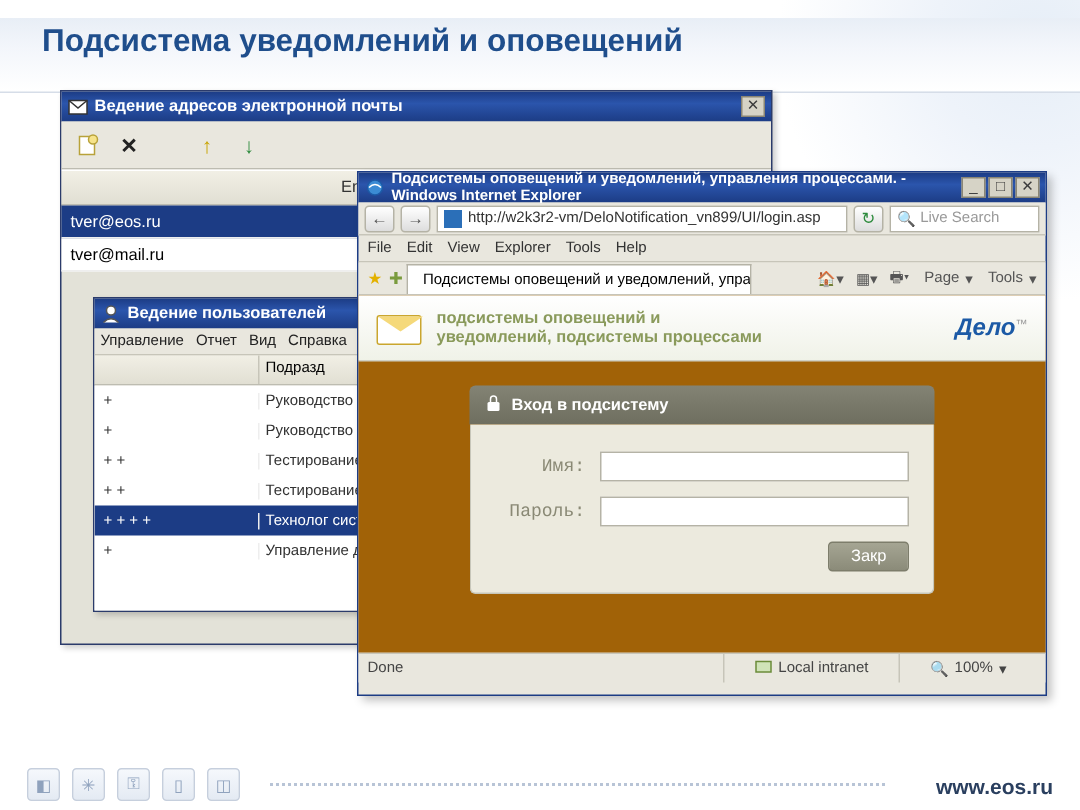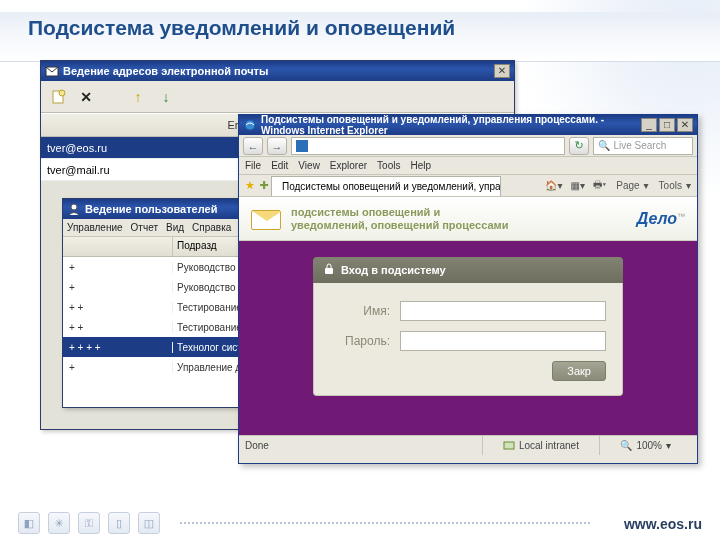--- a/index.html
+++ b/index.html
@@ -162,21 +162,21 @@
   }
   .ie .tab {
     height:20px; background:#fff; border:1px solid #b5b3a6; border-bottom:none;
     padding:2px 6px; font-size:10px; display:flex; align-items:center; gap:4px;
     max-width:230px; white-space:nowrap; overflow:hidden;
   }
   .ie .favstar { width:14px;height:14px;display:flex;align-items:center;justify-content:center;color:#e3b100;}
   .ie .toolbar-rt { margin-left:auto; display:flex; gap:4px; font-size:10px; color:#555; }
   .ie .toolbar-rt span { display:flex;align-items:center;gap:2px;padding:0 2px; }
   .ie .page {
-    background:#701a75; height: calc(100% - 110px);
+    background:#a16207; height: calc(100% - 110px);
     position:relative;
   }
   .ie .page-header {
     height:44px; background:linear-gradient(180deg,#fff,#f0f2e8);
     border-bottom:1px solid #d0d0c4;
     display:flex; align-items:center; padding:0 12px;
   }
   .mail-icon {
     width:30px;height:22px;position:relative;margin-right:10px;
   }
@@ -199,21 +199,21 @@
   .login-panel .lp-head {
     height:26px;background:linear-gradient(180deg,#838374,#6e6e5f);
     border-radius:4px 4px 0 0; color:#fff; font-size:11px;
     display:flex;align-items:center;padding:0 10px;font-weight:bold;gap:6px;
   }
   .login-panel .lp-body {
     background:#eceade; border:1px solid #c7c6b9; border-top:none;
     padding:18px 16px 14px; border-radius:0 0 4px 4px;
   }
   .login-panel .frow { display:flex; align-items:center; margin-bottom:10px; }
-  .login-panel .flabel { width:70px; text-align:right; padding-right:10px; color:#8a8975; font-size:12px; }
+  .login-panel .flabel { width:70px; text-align:right; padding-right:10px; color:#8a8975; font-size:12px;font-family:Liberation Mono, monospace; }
   .login-panel .finput { flex:1; }
   .login-panel .finput input {
     width:100%; height:20px; border:1px solid #b5b3a6; padding:0 4px; font-size:11px;
   }
   .login-panel .btn-row { text-align:right; }
   .login-panel button {
     background:linear-gradient(180deg,#a5a593,#8b8b79); color:#fff;
     border:1px solid #7d7d6b; border-radius:3px; padding:3px 14px; font-size:11px;
   }
   .ie .statusbar {
@@ -322,20 +322,21 @@
     <span class="tb-title">Подсистемы оповещений и уведомлений, управления процессами. - Windows Internet Explorer</span>
     <span class="tb-btn">_</span>
     <span class="tb-btn">□</span>
     <span class="tb-btn">✕</span>
   </div>
   <div class="addrbar">
     <span class="navbtn">←</span>
     <span class="navbtn">→</span>
     <div class="addr">
       <span class="favicon"></span>
+      <span>http://w2k3r2-vm/DeloNotification_vn899/UI/login.asp</span>
     </div>
     <span class="navbtn" style="color:#2e8b3d;">↻</span>
     <div class="search">
       <span style="margin-right:3px;">🔍</span>
       <span>Live Search</span>
     </div>
   </div>
   <div class="menubar">
     <span>File</span>
     <span>Edit</span>
@@ -359,21 +360,21 @@
       <span><span>Tools</span>▾</span>
     </div>
   </div>
   <div class="page">
     <div class="page-header">
       <div class="mail-icon">
           <div class="env"></div>
         </div>
       <div class="ph-text">
         <div>подсистемы оповещений и</div>
-        <div>уведомлений, оповещений процессами</div>
+        <div>уведомлений, подсистемы процессами</div>
       </div>
       <div class="logo">
         <span class="lg">Дело</span><span class="tm">™</span>
       </div>
     </div>
     <div class="login-panel">
       <div class="lp-head">
         <span>
           <svg width="12" height="12">
               <rect x="2" y="5" width="8" height="6" fill="#fff" rx="1"></rect>

